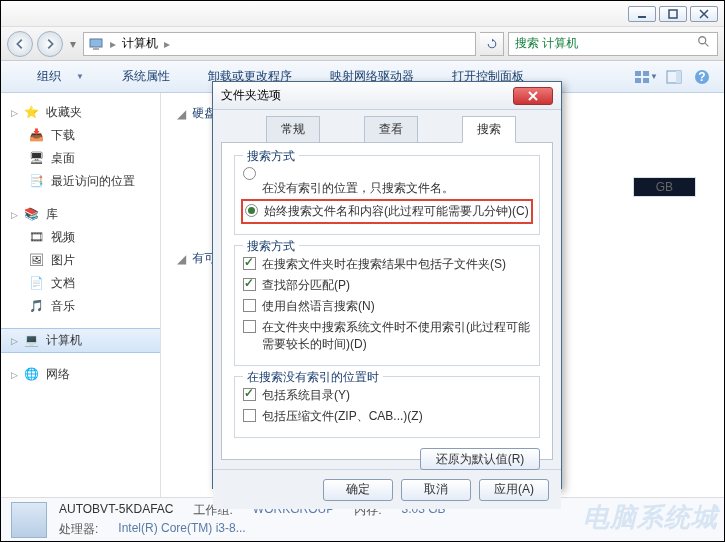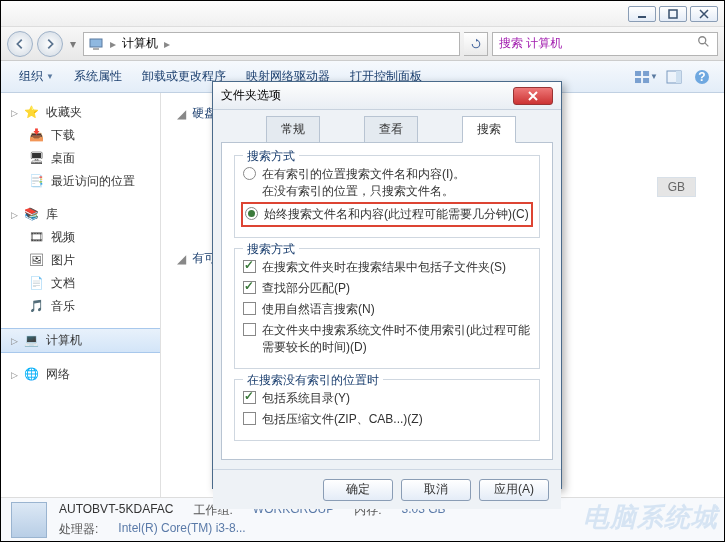--- a/index.html
+++ b/index.html
@@ -11,25 +11,25 @@
 .winbtn svg{width:10px;height:10px;}
 
 
 .navbar { height:34px; background:linear-gradient(#f7f7f7,#e8e8e8); display:flex; align-items:center; padding:0 6px; gap:4px; border-bottom:1px solid #ccc;}
 .navbtn{width:26px;height:26px;border-radius:50%;background:radial-gradient(#fff,#cfd8e2);border:1px solid #9fb2c8;display:flex;align-items:center;justify-content:center;}
 .navbtn svg{width:14px;height:14px;fill:#5a738f;}
 .navdrop{width:12px;height:20px;display:flex;align-items:center;justify-content:center;color:#7a7a7a;}
 .addrbar{flex:1;height:24px;border:1px solid #b4b4b4;background:#fff;display:flex;align-items:center;padding:0 4px;gap:6px;}
 .addrbar .sep{color:#888;}
 .refbtn{width:24px;height:24px;border:1px solid #b4b4b4;border-left:none;background:linear-gradient(#fff,#eaeaea);display:flex;align-items:center;justify-content:center;}
-.searchbox{width:226px;height:24px;border:1px solid #b4b4b4;background:#fff;display:flex;align-items:center;padding:0 6px;color:#a21caf;gap:6px;}
+.searchbox{width:210px;height:24px;border:1px solid #b4b4b4;background:#fff;display:flex;align-items:center;padding:0 6px;color:#15803d;gap:6px;}
 
 
 .toolbar{height:32px;background:linear-gradient(#f6f9fd,#e3edf8);border-bottom:1px solid #c0d0e2;display:flex;align-items:center;padding:0 10px;gap:4px;}
-.toolbar .titem{padding:4px 8px;color:#1a3e6e;display:flex;align-items:center;gap:3px;}
+.toolbar .titem{padding:4px 8px;color:#1a3e6e;display:flex;align-items:center;gap:15px;margin-left:18px;}
 .toolbar .titem .drop{font-size:8px;color:#5a7aa0;}
 .toolbar .spacer{flex:1;}
 .toolbar .ticon{width:24px;height:24px;display:flex;align-items:center;justify-content:center;}
 
 
 .body{display:flex;height:404px;}
 .sidebar{width:160px;background:#fff;border-right:1px solid #e0e0e0;padding:8px 0;}
 .sgroup{margin-bottom:10px;}
 .sghead{display:flex;align-items:center;gap:6px;padding:3px 10px;color:#333;}
 .sghead .exp{color:#888;font-size:9px;}
@@ -223,21 +223,21 @@
   <div class="content">
     <div class="section">
         <span style="color:#888">◢</span>
         <span>硬盘 (</span>
       </div>
     <div style="height:120px"></div>
     <div class="section">
         <span style="color:#888">◢</span>
         <span>有可移</span>
       </div>
-    <div style="position:absolute;right:28px;top:84px;background:#e5e5e5;border:1px solid #d8e0e8;padding:2px 10px;color:#666">GB</div>
+    <div style="position:absolute;right:28px;top:84px;background:#0f172a;border:1px solid #d8e0e8;padding:2px 22px;color:#666">GB</div>
   </div>
 </div>
 
 <div class="statusbar">
   <div class="pcicon"></div>
   <div class="statustext">
     <div class="statusline">
       <span style="color:#333;font-weight:500">AUTOBVT-5KDAFAC</span>
       <span class="lbl">工作组:</span>
       <span class="val">WORKGROUP</span>
@@ -265,21 +265,21 @@
   <div class="tabs">
     <div class="tab">常规</div>
     <div class="tab">查看</div>
     <div class="tab active">搜索</div>
   </div>
   <div class="tabbody">
     <div class="fieldset">
       <div class="legend">搜索方式</div>
       <div class="frow">
           <span class="radio"></span>
-          <span><span>在有索引的位置搜索文件名和内容(I)。</span><br><span>在没有索引的位置，只搜索文件名。</span></span>
+          <span><br><span>在没有索引的位置，只搜索文件名。</span></span>
         </div>
       <div class="frow hl">
           <span class="radio sel"></span>
           <span>始终搜索文件名和内容(此过程可能需要几分钟)(C)</span>
         </div>
     </div>
     <div class="fieldset">
       <div class="legend">搜索方式</div>
       <div class="frow">
           <span class="check sel"></span>
@@ -302,19 +302,22 @@
       <div class="legend">在搜索没有索引的位置时</div>
       <div class="frow">
           <span class="check sel"></span>
           <span>包括系统目录(Y)</span>
         </div>
       <div class="frow">
           <span class="check"></span>
           <span>包括压缩文件(ZIP、CAB...)(Z)</span>
         </div>
     </div>
+    <div class="resetwrap">
+        <div class="btn" style="min-width:120px">还原为默认值(R)</div>
+      </div>
   </div>
   <div class="dlgbtns">
     <div class="btn">确定</div>
     <div class="btn">取消</div>
     <div class="btn">应用(A)</div>
   </div>
 </div>
 
 </body></html>

